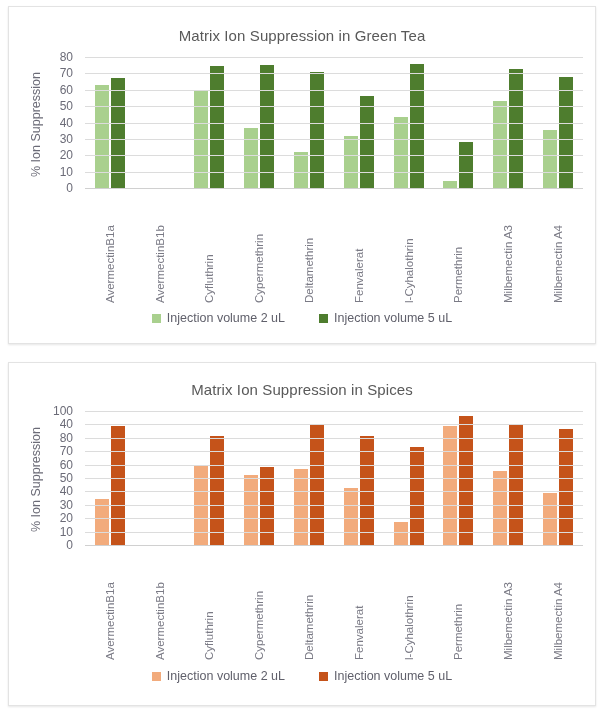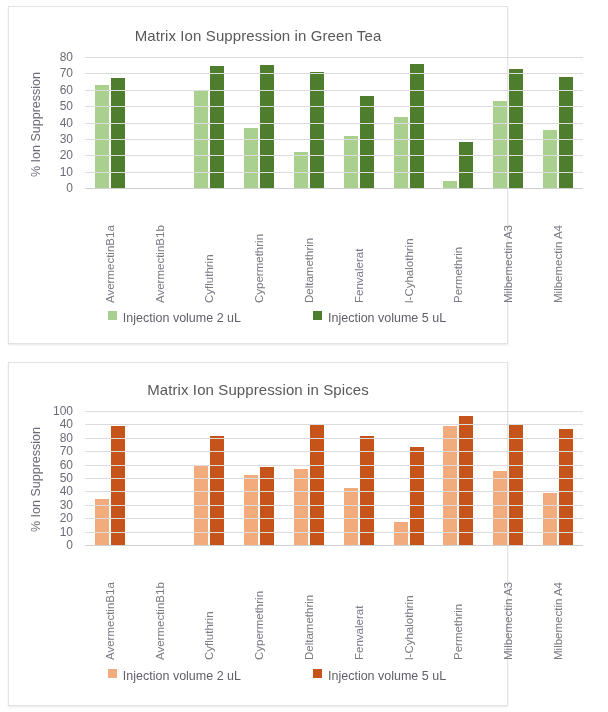--- a/index.html
+++ b/index.html
@@ -5,21 +5,21 @@
   html,body{margin:0;padding:0;}
   body{
     width:608px;height:712px;
     background:#ffffff;
     font-family:"Liberation Sans", sans-serif;
     overflow:hidden;
   }
   .panel{
     position:absolute;
     left:8px;
-    width:500px;
+    width:588px;
     background:#ffffff;
     border:1px solid #e3e3e3;
     box-shadow:0 1px 2px rgba(0,0,0,0.10);
     box-sizing:border-box;
   }
   #panel-green{top:6px;height:338px;}
   #panel-spices{top:362px;height:344px;}
 
   .chart-title{
     position:absolute;
@@ -97,21 +97,21 @@
     white-space:nowrap;
   }
 
   .legend{
     position:absolute;
     left:0;right:0;
     display:flex;
     justify-content:center;
     gap:34px;
   }
-  .legend-item{display:flex;align-items:flex-start;gap:6px;margin-left:38px;}
+  .legend-item{display:flex;align-items:center;gap:6px;}
   .swatch{width:9px;height:9px;display:block;}
   .legend-item span.lbl{color:#60606b;font-size:12.5px;white-space:nowrap;}
 </style>
 </head>
 <body>
 
 <div class="panel" id="panel-green">
   <div class="chart-title">Matrix Ion Suppression in Green Tea</div>
   <div class="ylabel" id="ylabel-0" style="left: 20px; top: 48px; height: 140px; display: flex; align-items: center; justify-content: center;">% Ion Suppression</div>
   <div class="yticks" id="yticks-0" style="left: 46px; top: 50px; height: 131px; width: 26px;">

